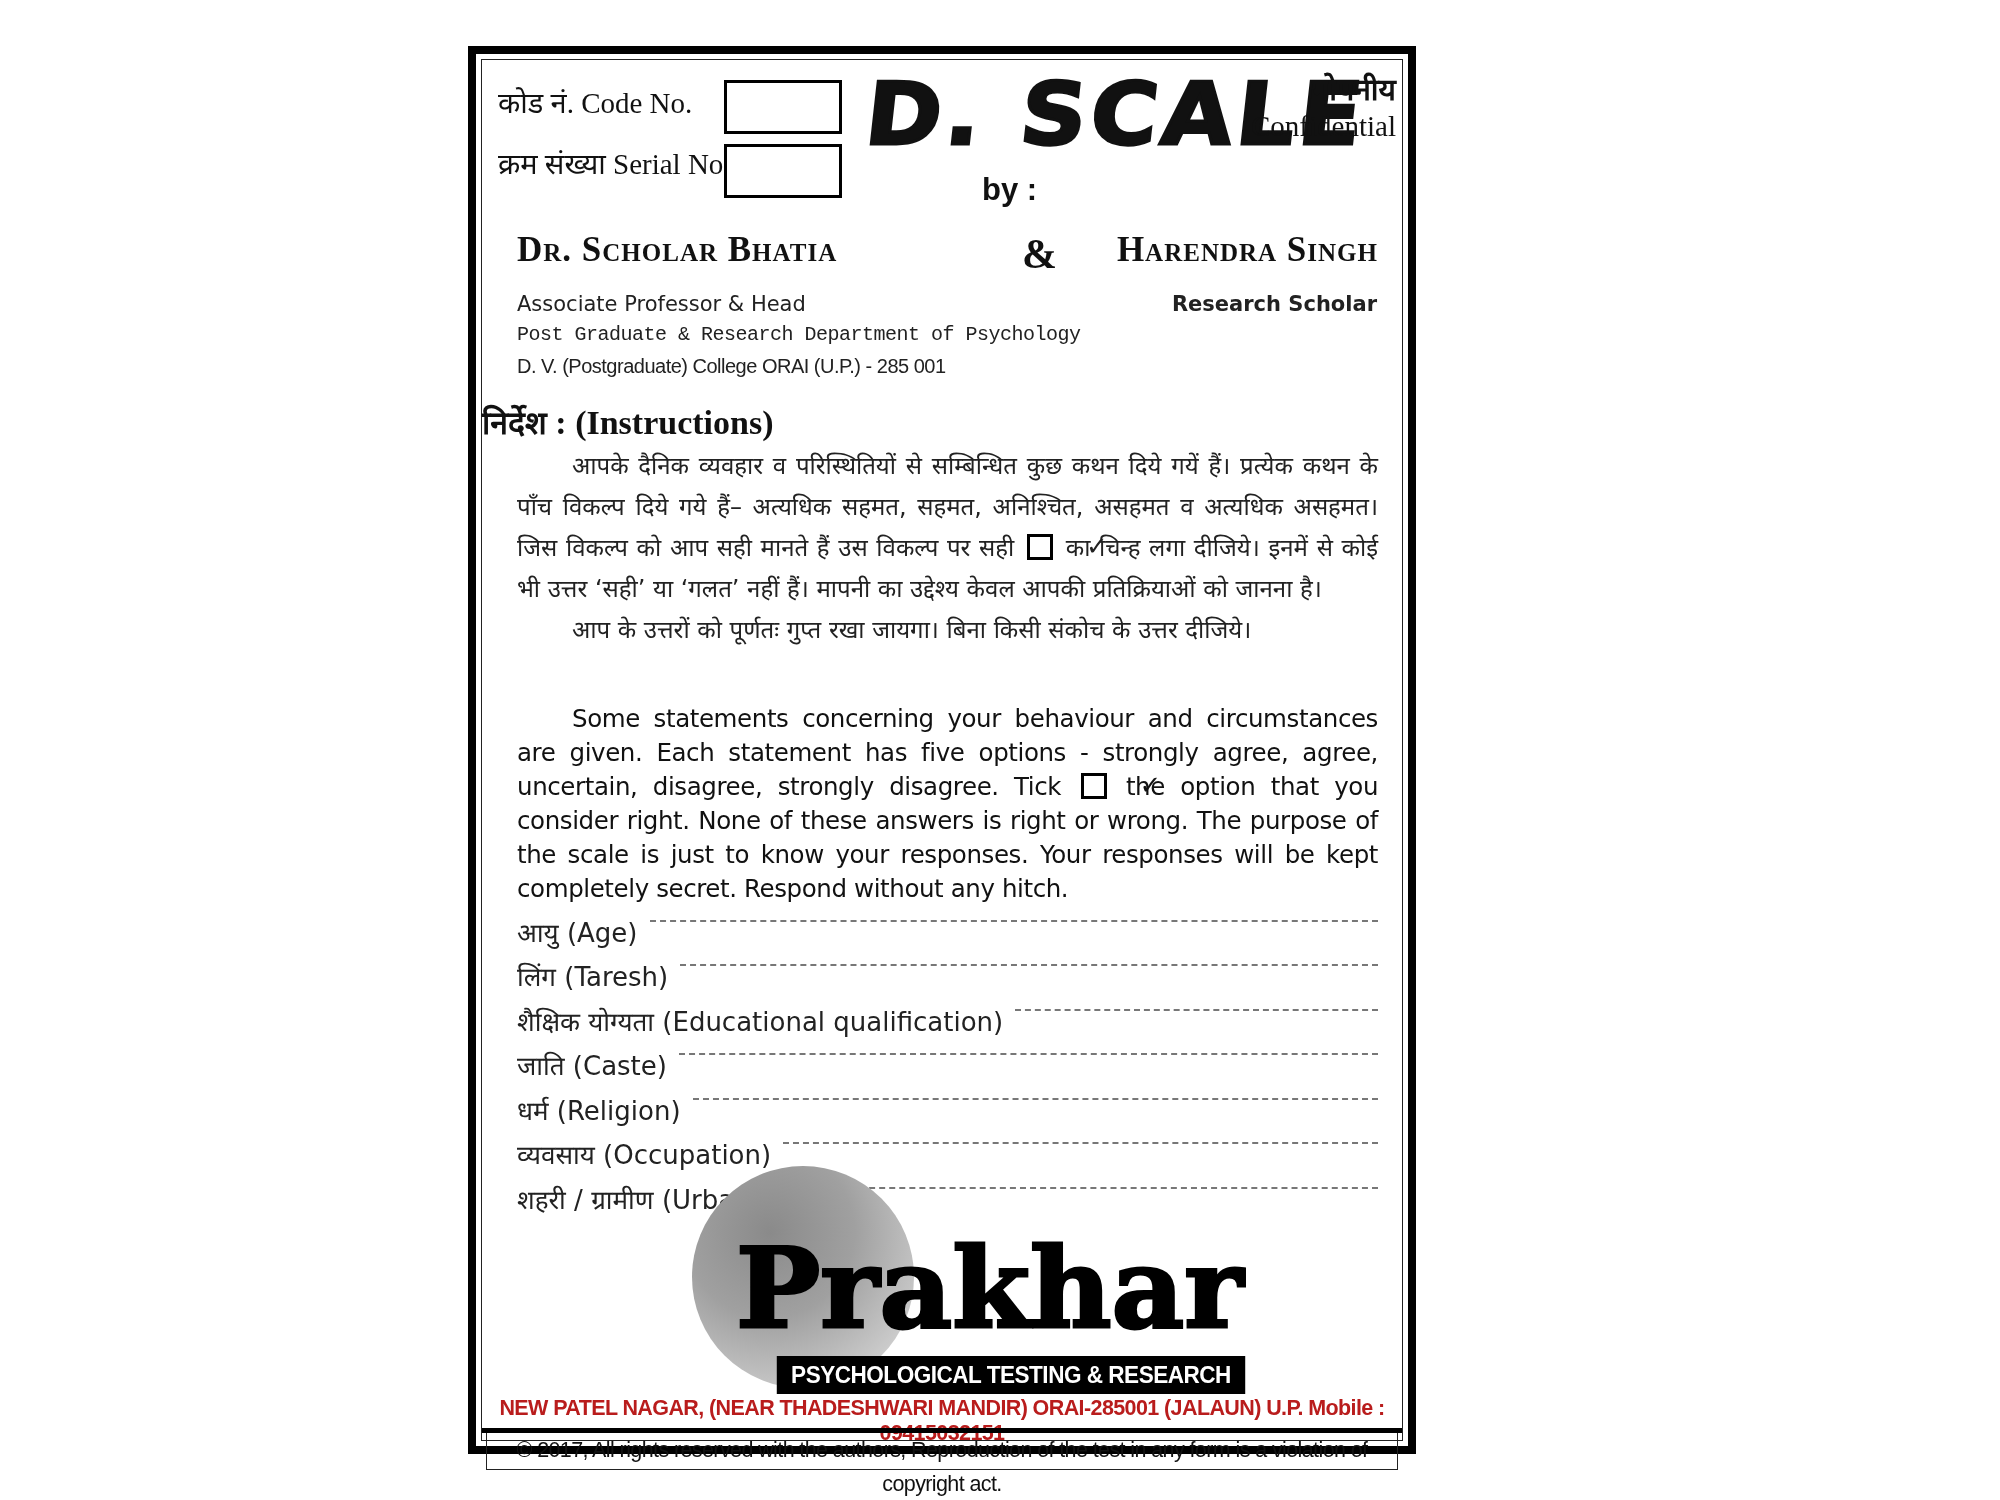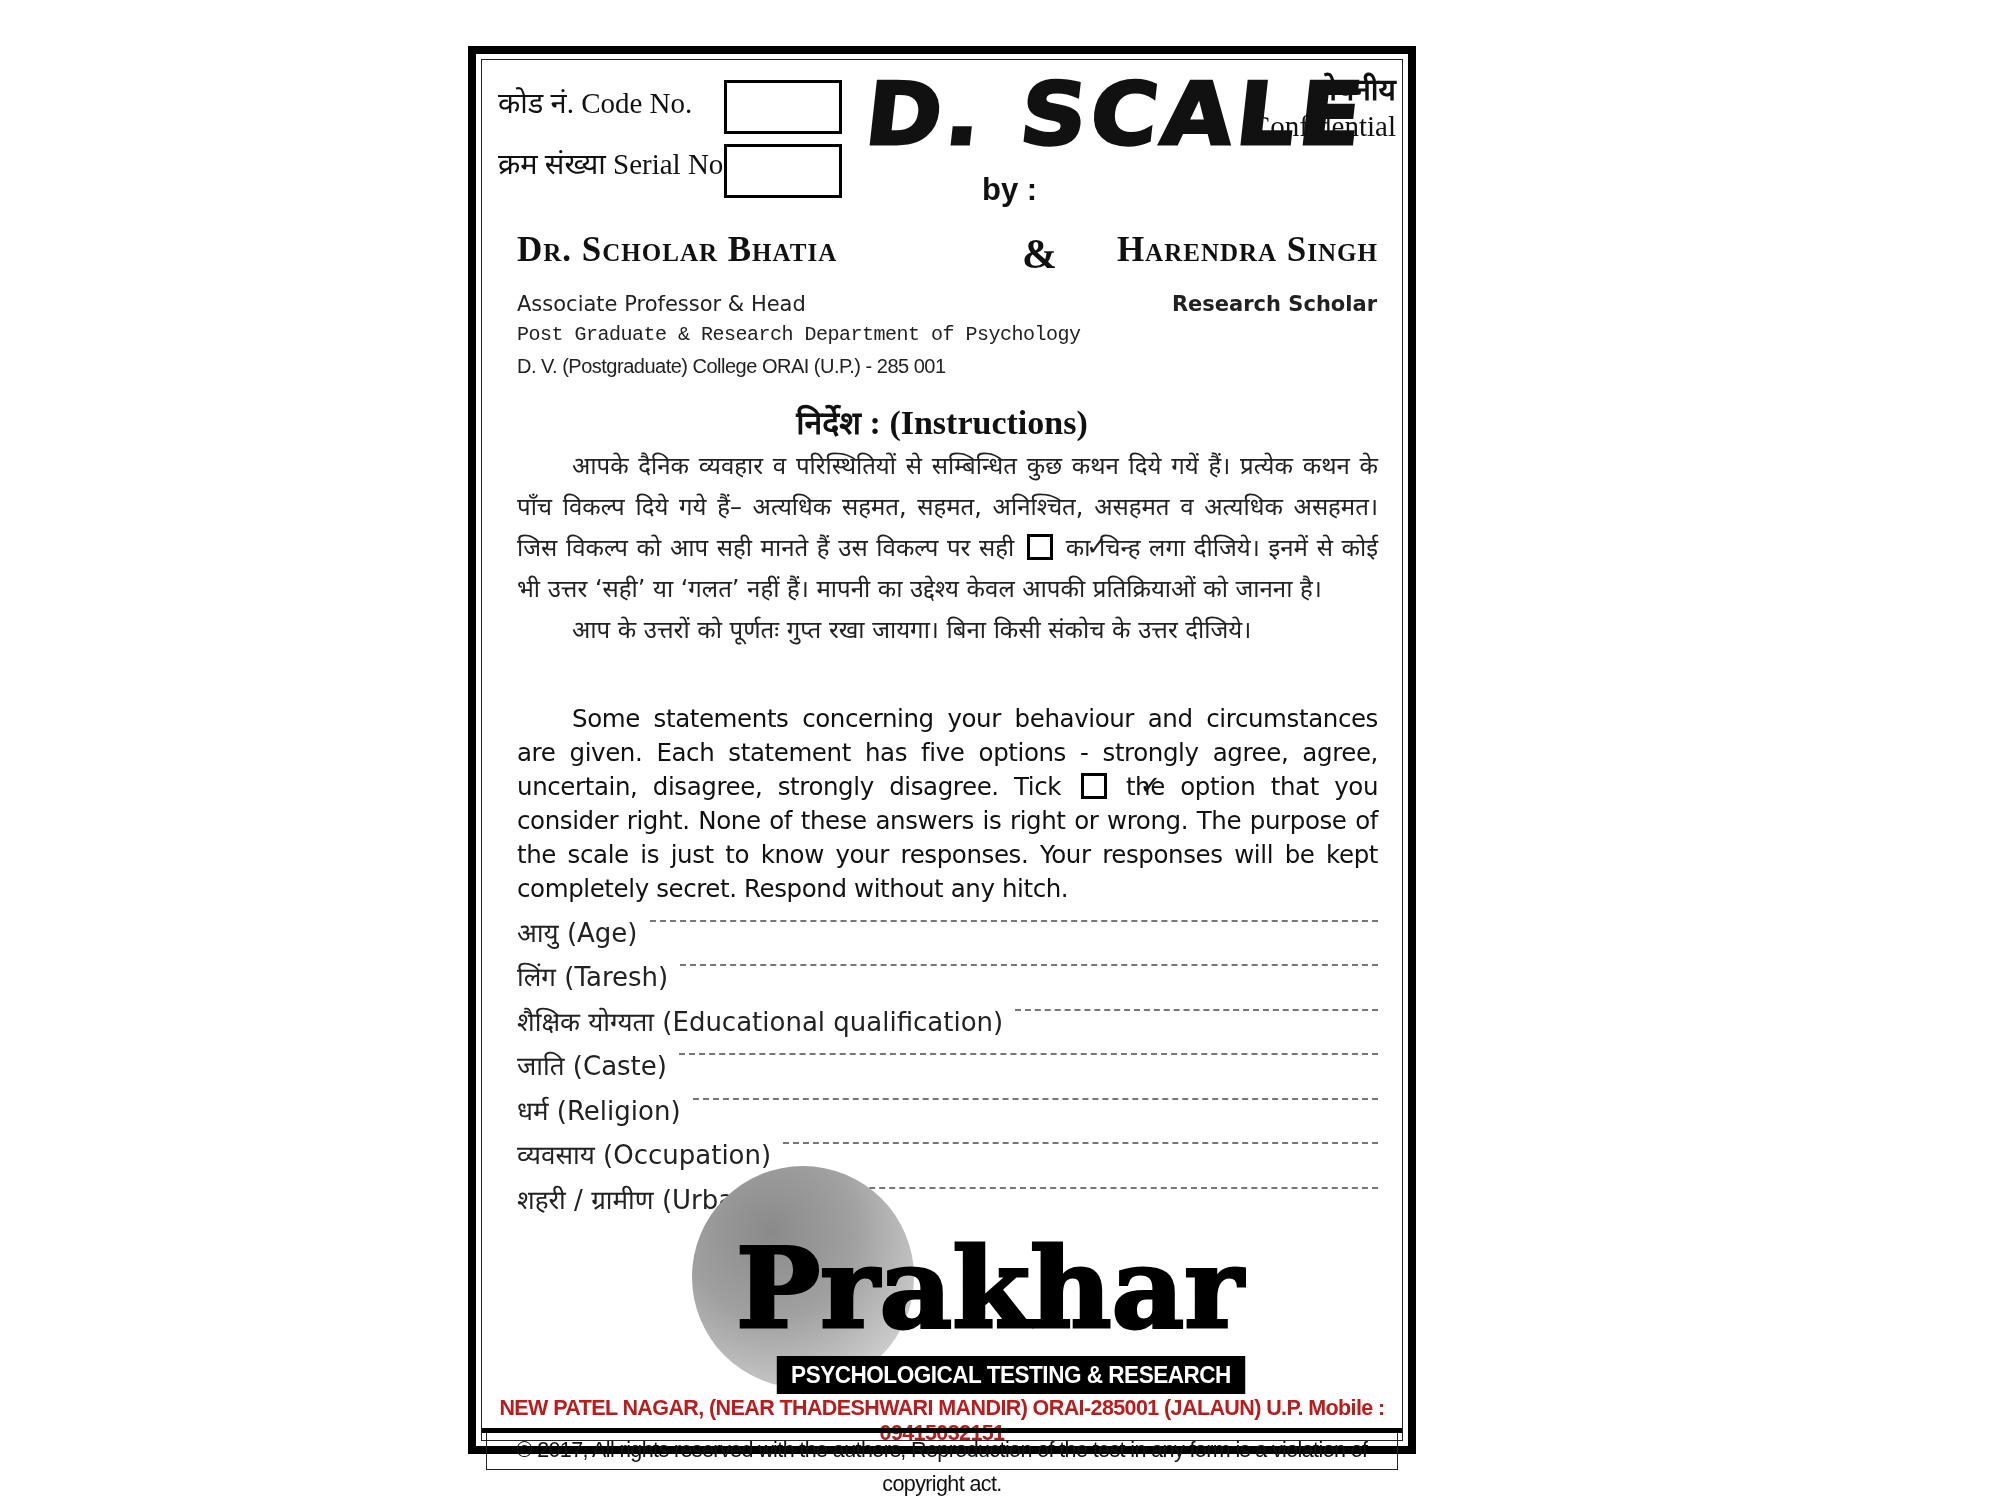--- a/index.html
+++ b/index.html
@@ -27,21 +27,21 @@
   .author-name.left { left:35px; }
   .author-name.right { right:24px; }
   .amp { position:absolute; left:540px; top:170px; font-family:"Liberation Serif", serif; font-weight:bold; font-size:42px; }
   .afl { position:absolute; font-family:"DejaVu Sans", sans-serif; font-size:21px; color:#222; }
   .afl.a1 { left:35px; top:232px; }
   .afl.a2 { left:35px; top:263px; font-family:Liberation Mono, monospace; font-size:20px; letter-spacing:-0.5px; }
   .afl.a3 { left:35px; top:295px; font-family:"Liberation Sans", sans-serif; font-size:20px; letter-spacing:-0.5px; }
   .afl.r1 { right:25px; top:232px;font-weight:bold; }
 
   
-  .instr-title { position:absolute; left:0; right:0; top:340px; text-align:center; font-family:"Liberation Serif", serif; font-weight:bold; font-size:34px; }
+  .instr-title { position:absolute; left:0; right:0; top:340px; font-family:"Liberation Serif", serif; font-weight:bold; font-size:34px; }
   .instr-title .hi { font-family:"DejaVu Sans", sans-serif; font-size:32px; }
   .para-hi { position:absolute; left:35px; right:24px; top:386px; font-family:"DejaVu Sans", sans-serif; font-size:24px; line-height:41px; text-align:justify; color:#222; }
   .para-hi p, .para-en p { margin:0; text-indent:55px; }
   .para-en { position:absolute; left:35px; right:24px; top:642px; font-family:"DejaVu Sans", sans-serif; font-size:24.5px; line-height:34px; text-align:justify; color:#111; letter-spacing:-0.4px; }
   .tick { display:inline-block; width:26px; height:26px; border:3px solid #000; box-sizing:border-box; position:relative; vertical-align:-4px; margin:0 4px; }
   .tick::after { content:"✓"; position:absolute; left:1px; top:-6px; font-size:26px; font-weight:bold; line-height:30px; font-family:"DejaVu Sans", sans-serif; }
 
   
   .fields { position:absolute; left:35px; right:24px; top:845px; }
   .field { display:flex; align-items:flex-end; height:44.5px; font-family:"DejaVu Sans", sans-serif; font-size:26px; color:#222; }

